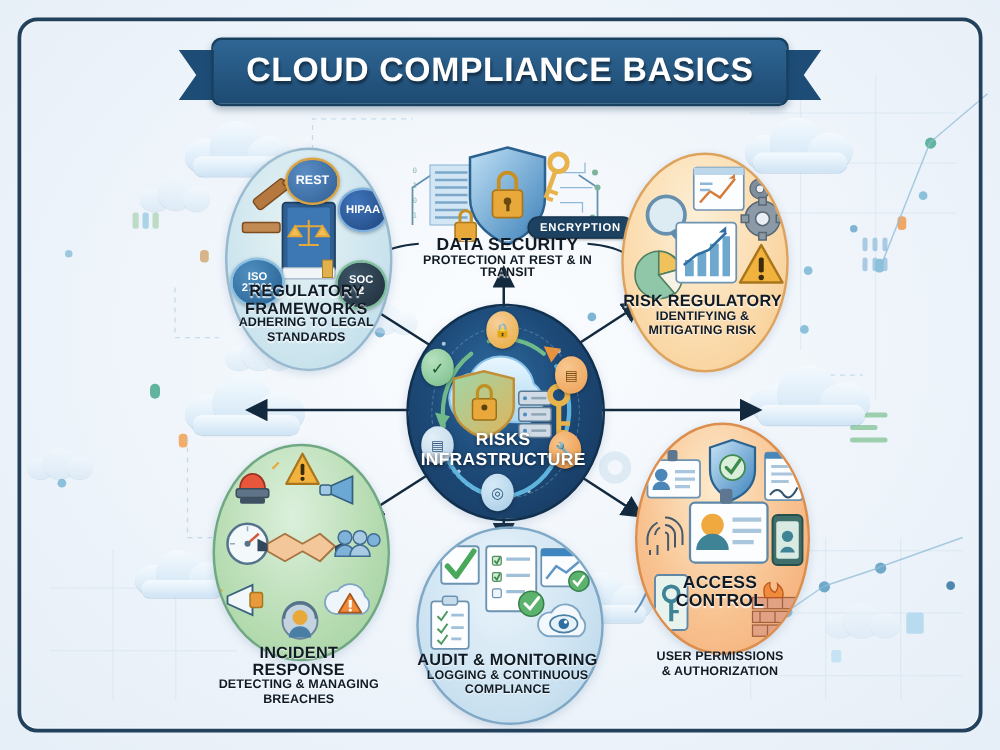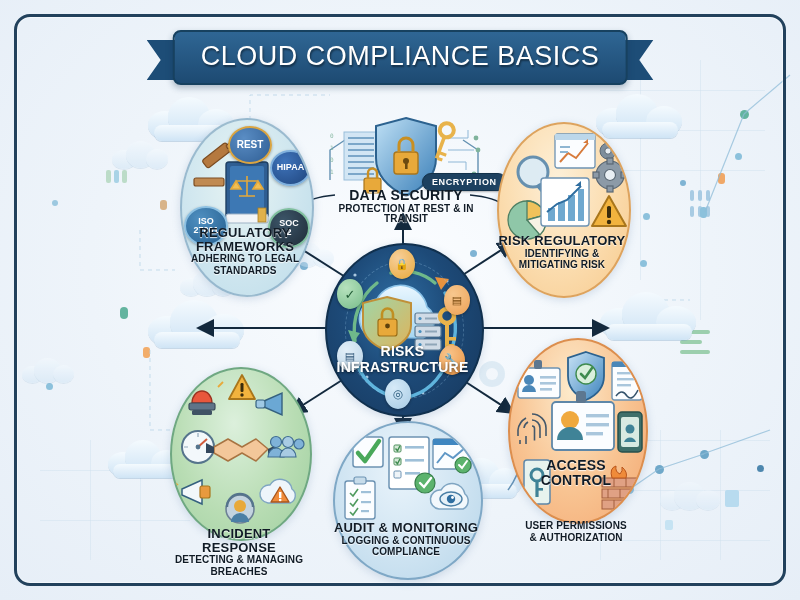--- a/index.html
+++ b/index.html
@@ -43,21 +43,21 @@
   .ribbon-tail.right{right:-26px;clip-path:polygon(0 0,100% 0,calc(100% - 14px) 50%,100% 100%,0 100%);}
   .banner-body{
     position:relative;
     background:linear-gradient(180deg,#2f6694 0%,#1d4a72 100%);
     border:2px solid #17415f;border-radius:8px;
     padding:9px 26px 11px;
     box-shadow:0 3px 6px rgba(20,50,80,.3);
   }
   .banner-body h1{
     margin:0;color:#ffffff;font-size:27px;letter-spacing:.5px;
-    font-weight:normal;white-space:nowrap;
+    font-weight:bold;white-space:nowrap;
     text-shadow:1px 2px 2px rgba(0,0,0,.45);
   }
   
   .node{position:absolute;z-index:20;}
   .ellipse{
     position:absolute;border-radius:50%;
     border:2px solid rgba(110,150,180,.55);
     box-shadow:0 2px 8px rgba(80,120,160,.22);
     overflow:hidden;
   }
@@ -478,21 +478,21 @@
         </g>
       </svg>
     </div>
     <div class="node-label" style="top:112px;">
       <div class="node-title">RISK REGULATORY</div>
       <div class="node-sub">IDENTIFYING &amp;</div>
       <div class="node-sub">MITIGATING RISK</div>
     </div>
   </div>
 
-  <div class="node" style="left:170px;top:367px;width:138px;height:200px;">
+  <div class="node" style="left:170px;top:355px;width:138px;height:200px;">
     <div class="ellipse" style="left:0;top:0;width:138px;height:170px;
                 background:radial-gradient(ellipse at 45% 32%, #dcf0dc 0%, #b9ddb4 55%, #9fcf9f 100%);
                 border-color:#6fa882;">
       <svg width="138" height="170">
 
         <g transform="translate(16,14)">
           <path d="M4 20 a10 12 0 0 1 20 0 z" fill="#e8573c" stroke="#9c3220" stroke-width="1.4"></path>
           <rect x="1" y="20" width="26" height="7" rx="2" fill="#5f7488" stroke="#3c4c5c" stroke-width="1.2"></rect>
           <rect x="4" y="27" width="20" height="5" rx="1.6" fill="#3f5264"></rect>
           <g stroke="#e8a93a" stroke-width="1.8">

